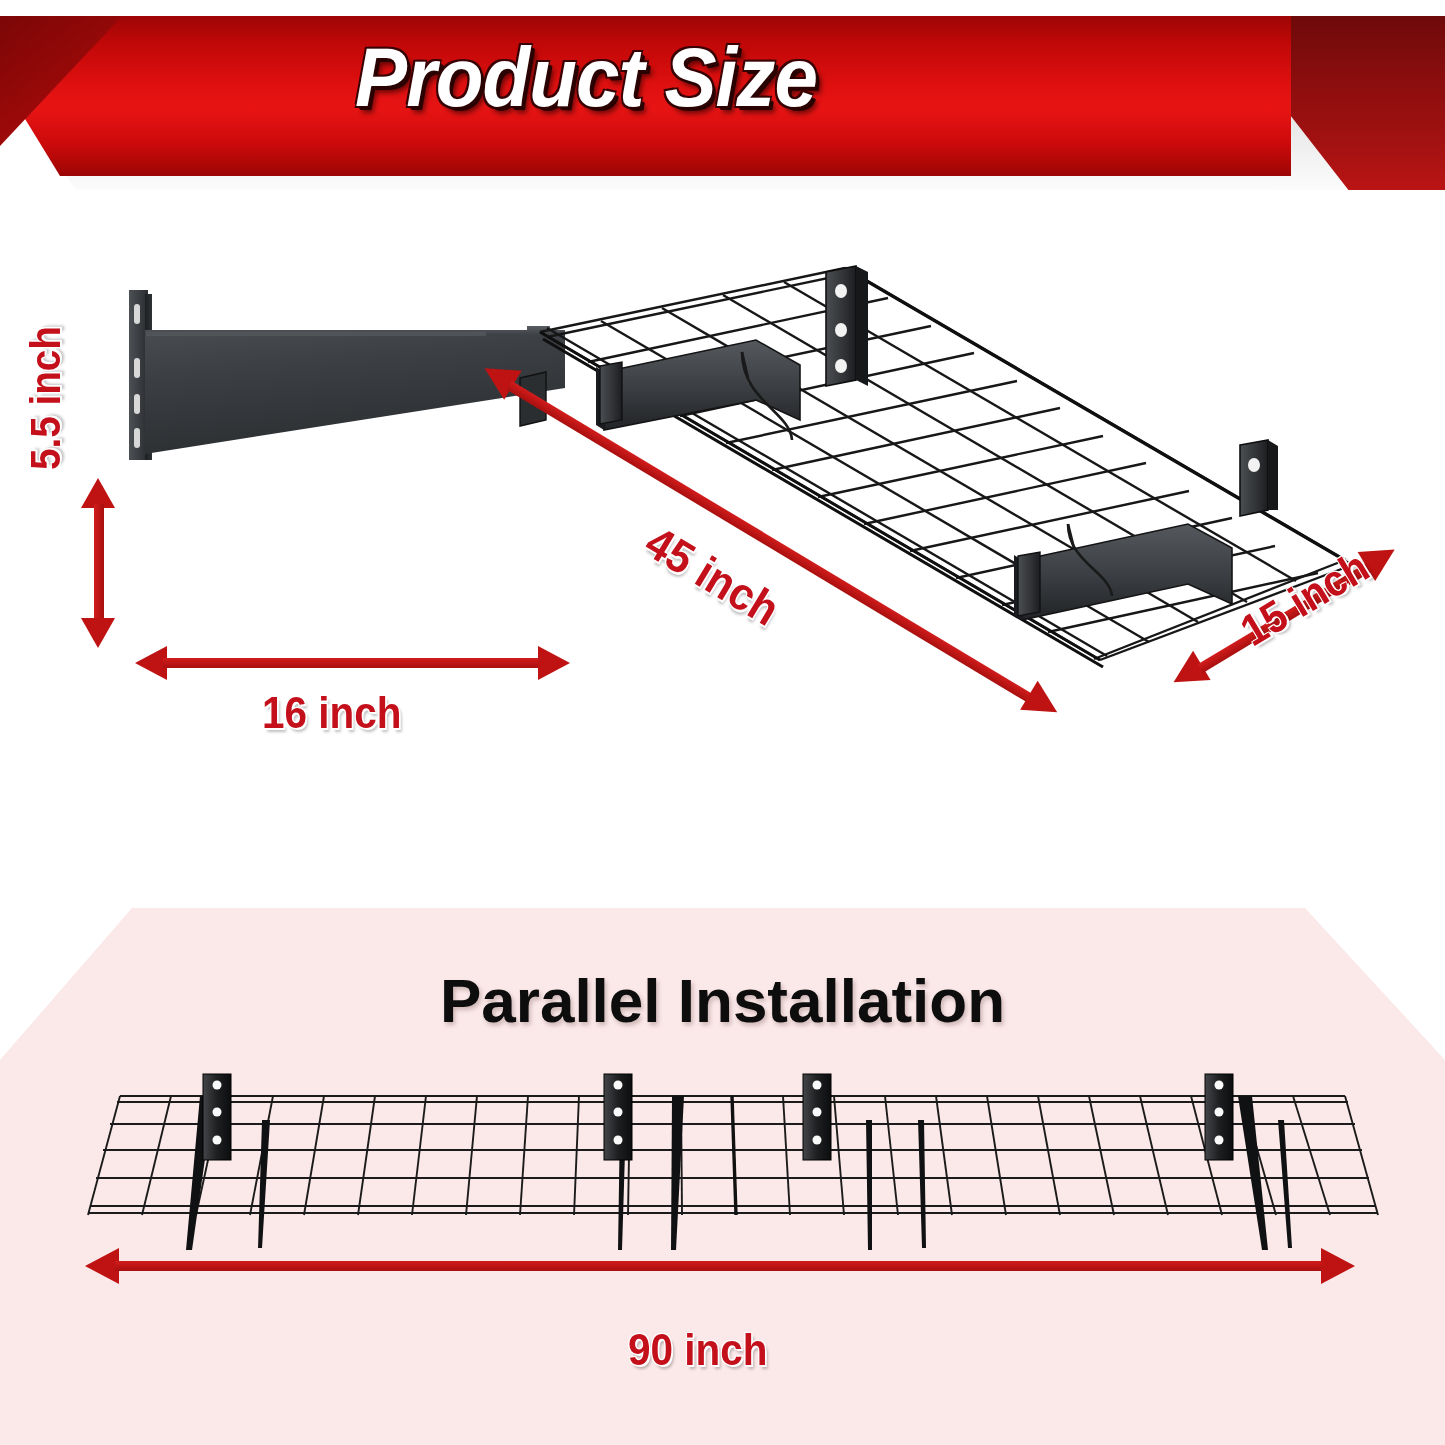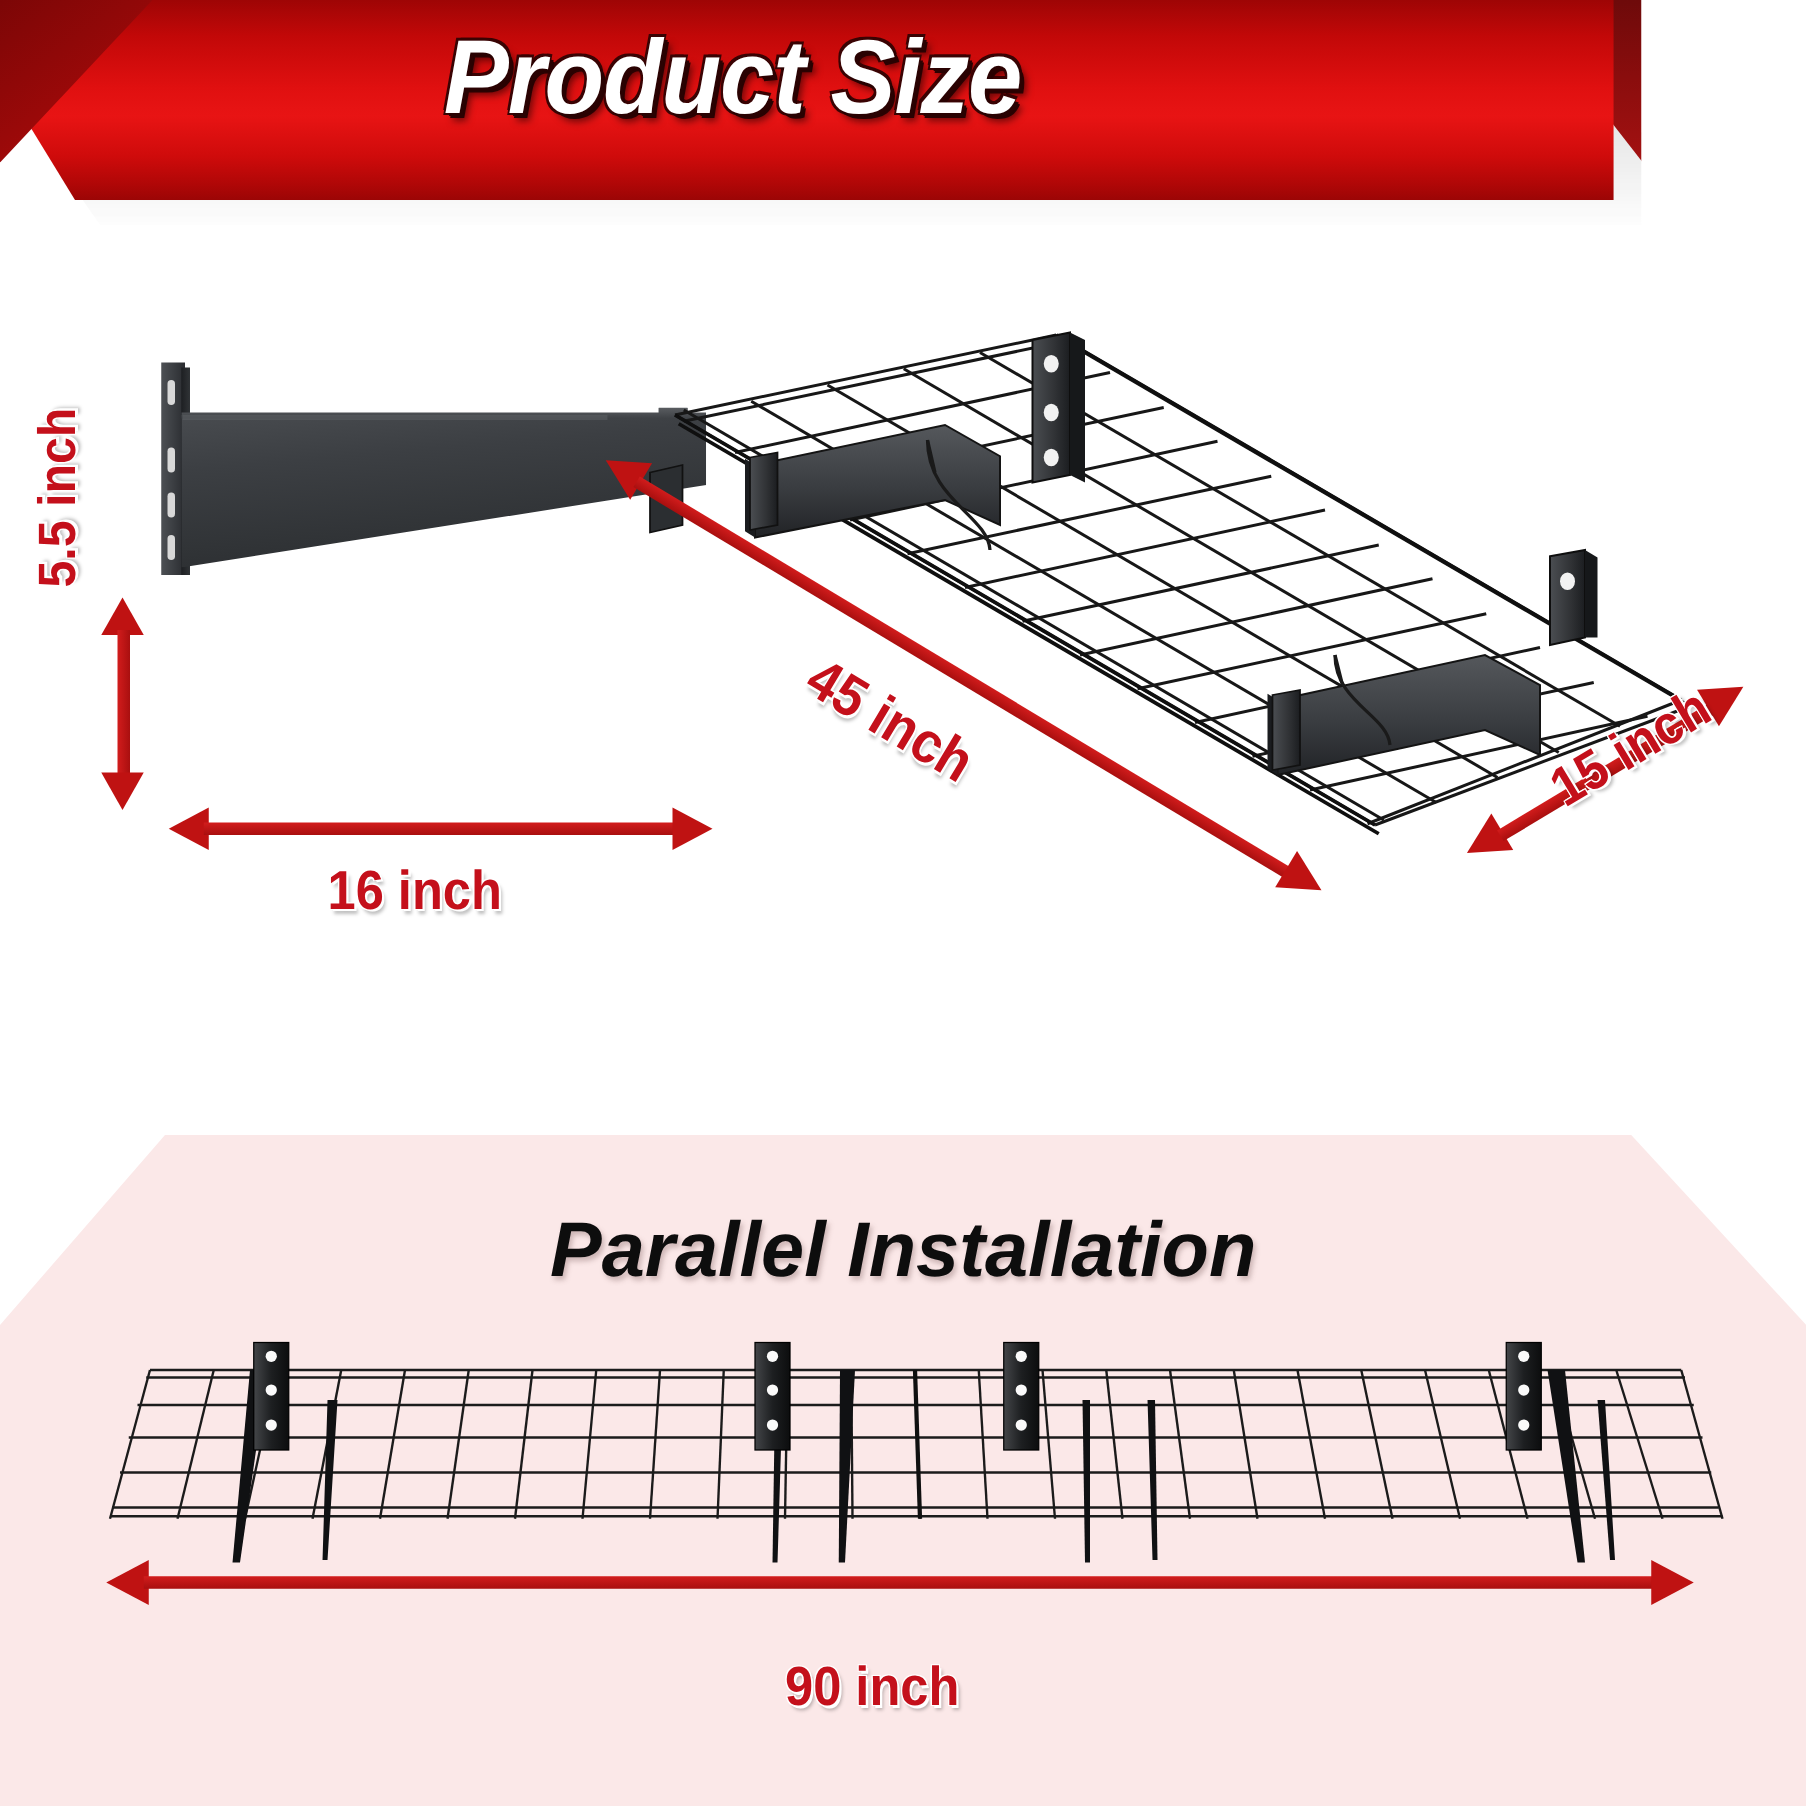--- a/index.html
+++ b/index.html
@@ -5,21 +5,21 @@
   * { margin:0; padding:0; box-sizing:border-box; }
   html,body{ background:#fff; }
   body{
     width:1445px; height:1445px;
     font-family:"Liberation Sans", sans-serif;
     position:relative; overflow:hidden;
   }
 
   
   .header-zone{
-    position:absolute; left:0; top:0; width:1313px; height:190px;
+    position:absolute; left:0; top:16px; width:1445px; height:190px;
     overflow:hidden;
   }
   .banner-shadow{
     position:absolute; left:0; top:0; width:1445px; height:185px;
     background:linear-gradient(180deg,#bdbdbd 0%, #d9d9d9 40%, #ffffff 100%);
     -webkit-clip-path:polygon(0px 14px, 1230px 14px, 1367px 165px, 1445px 165px, 1445px 14px, 1445px 14px, 1445px 180px, 80px 180px, 0px 64px);
     clip-path:polygon(0px 14px, 1230px 14px, 1367px 165px, 1445px 165px, 1445px 14px, 1445px 14px, 1445px 180px, 80px 180px, 0px 64px);
     filter:blur(5px);
     opacity:.85;
   }
@@ -174,21 +174,20 @@
     -webkit-clip-path:polygon(132px 0px, 1305px 0px, 1445px 152px, 1445px 537px, 0px 537px, 0px 152px);
     clip-path:polygon(132px 0px, 1305px 0px, 1445px 152px, 1445px 537px, 0px 537px, 0px 152px);
   }
   .pi-title{
     position:absolute; left:0; width:1445px; top:965px;
     text-align:center;
     font-family:"Liberation Sans Narrow","Liberation Sans", sans-serif;
     font-size:62px; font-weight:bold; color:#0d0d0d;
     letter-spacing:0px;
     text-shadow:2px 3px 4px rgba(120,90,90,.35);
-    font-style:italic;
   }
 
   
   .dim-90{ position:absolute; left:85px; top:1243px; width:1270px; height:46px; }
   .dim-90 .shaft{ position:absolute; left:30px; top:18px; width:1210px; height:10px;
       background:linear-gradient(180deg,#d21c1c,#a90f0f); }
   .dim-90 .head-l{ position:absolute; left:0; top:5px; width:0;height:0;
       border-top:18px solid transparent; border-bottom:18px solid transparent;
       border-right:34px solid #bf1212; }
   .dim-90 .head-r{ position:absolute; right:0; top:5px; width:0;height:0;

